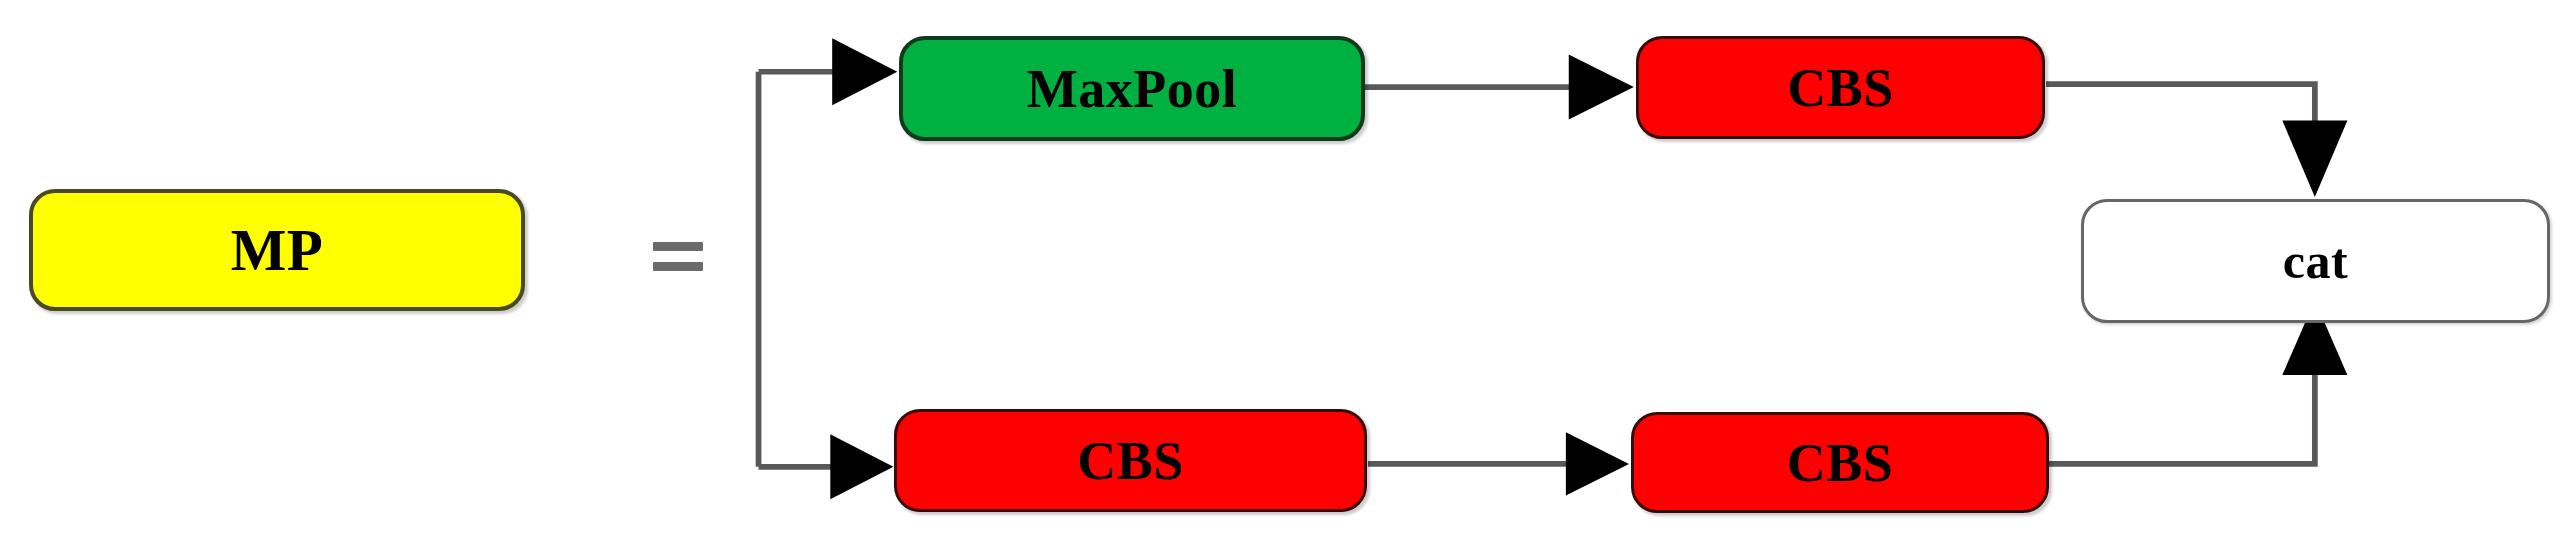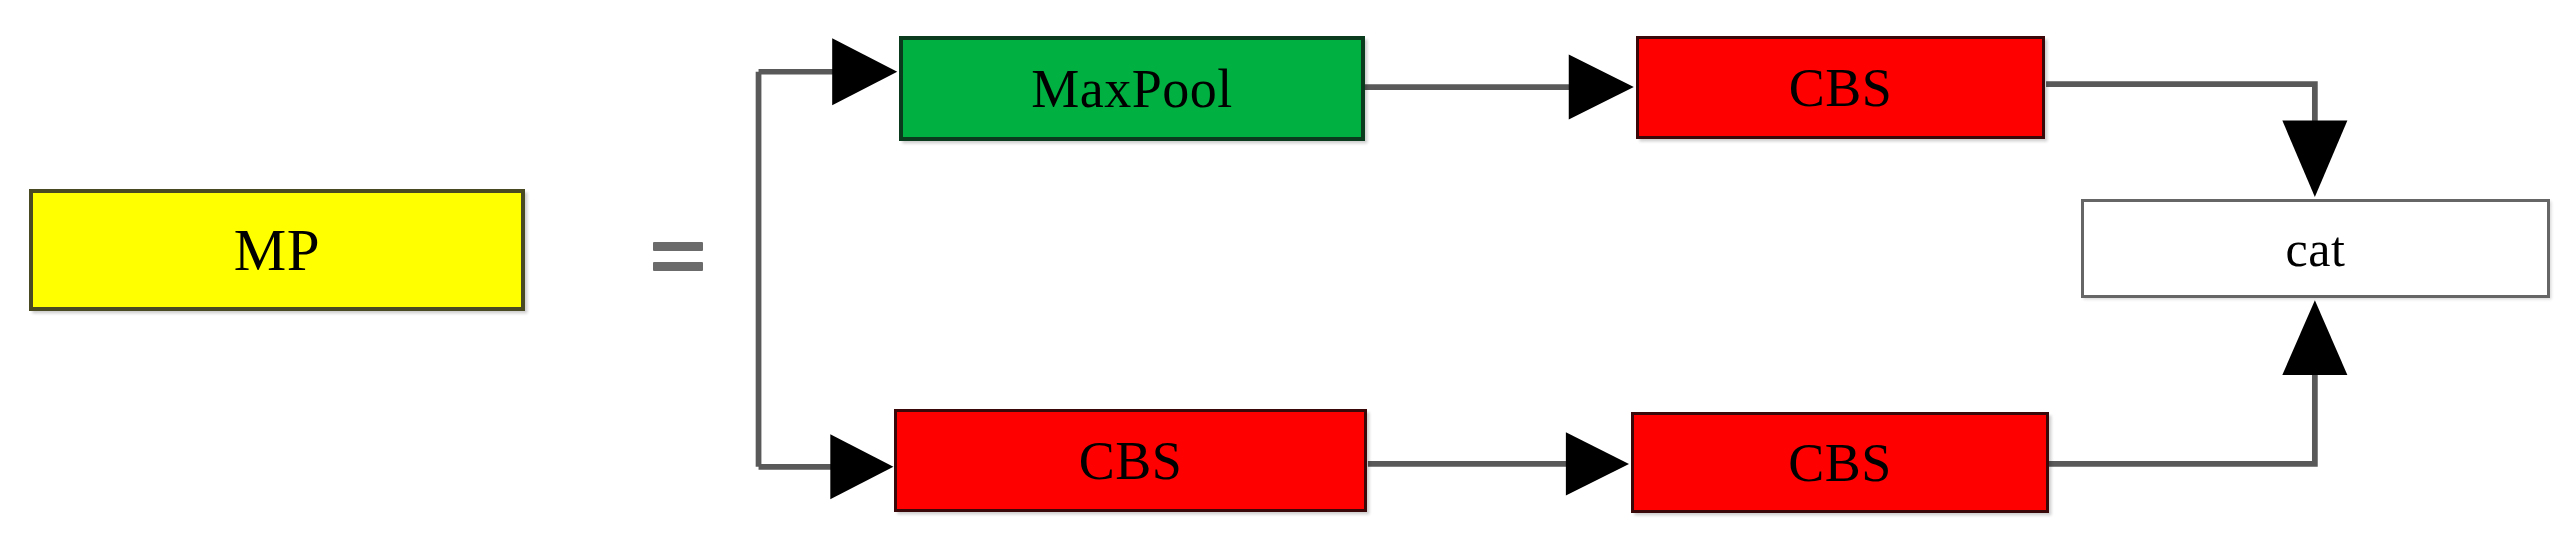--- a/index.html
+++ b/index.html
@@ -23,26 +23,27 @@
     top: 0;
     width: 2576px;
     height: 551px;
   }
   .node-box {
     position: absolute;
     box-sizing: border-box;
     display: flex;
     align-items: center;
     justify-content: center;
-    font-weight: normal;
+    font-weight: bold;
     color: #000000;
     letter-spacing: 0.5px;
     line-height: 1;
     white-space: nowrap;
     user-select: none;
+    border-radius: 26px;
   }
   .node-mp {
     left: 29px;
     top: 189px;
     width: 496px;
     height: 122px;
     background: #FFFF00;
     border: 4.8px solid #4a4a22;
     font-size: 59px;
     box-shadow: 2.9px 2.9px 2.9px rgba(0,0,0,0.20);
@@ -84,21 +85,21 @@
     height: 101px;
     background: #FF0000;
     border: 3.8px solid #3a0808;
     font-size: 54px;
     box-shadow: 2.9px 2.9px 2.9px rgba(0,0,0,0.20);
   }
   .node-cat {
     left: 2081px;
     top: 199px;
     width: 469px;
-    height: 99px;
+    height: 124px;
     background: #FFFFFF;
     border: 3.8px solid #666666;
     font-size: 50px;
     box-shadow: 1.9px 1.9px 2.9px rgba(0,0,0,0.16);
   }
   .equals-sign {
     position: absolute;
     left: 643px;
     top: 222px;
     width: 69px;

